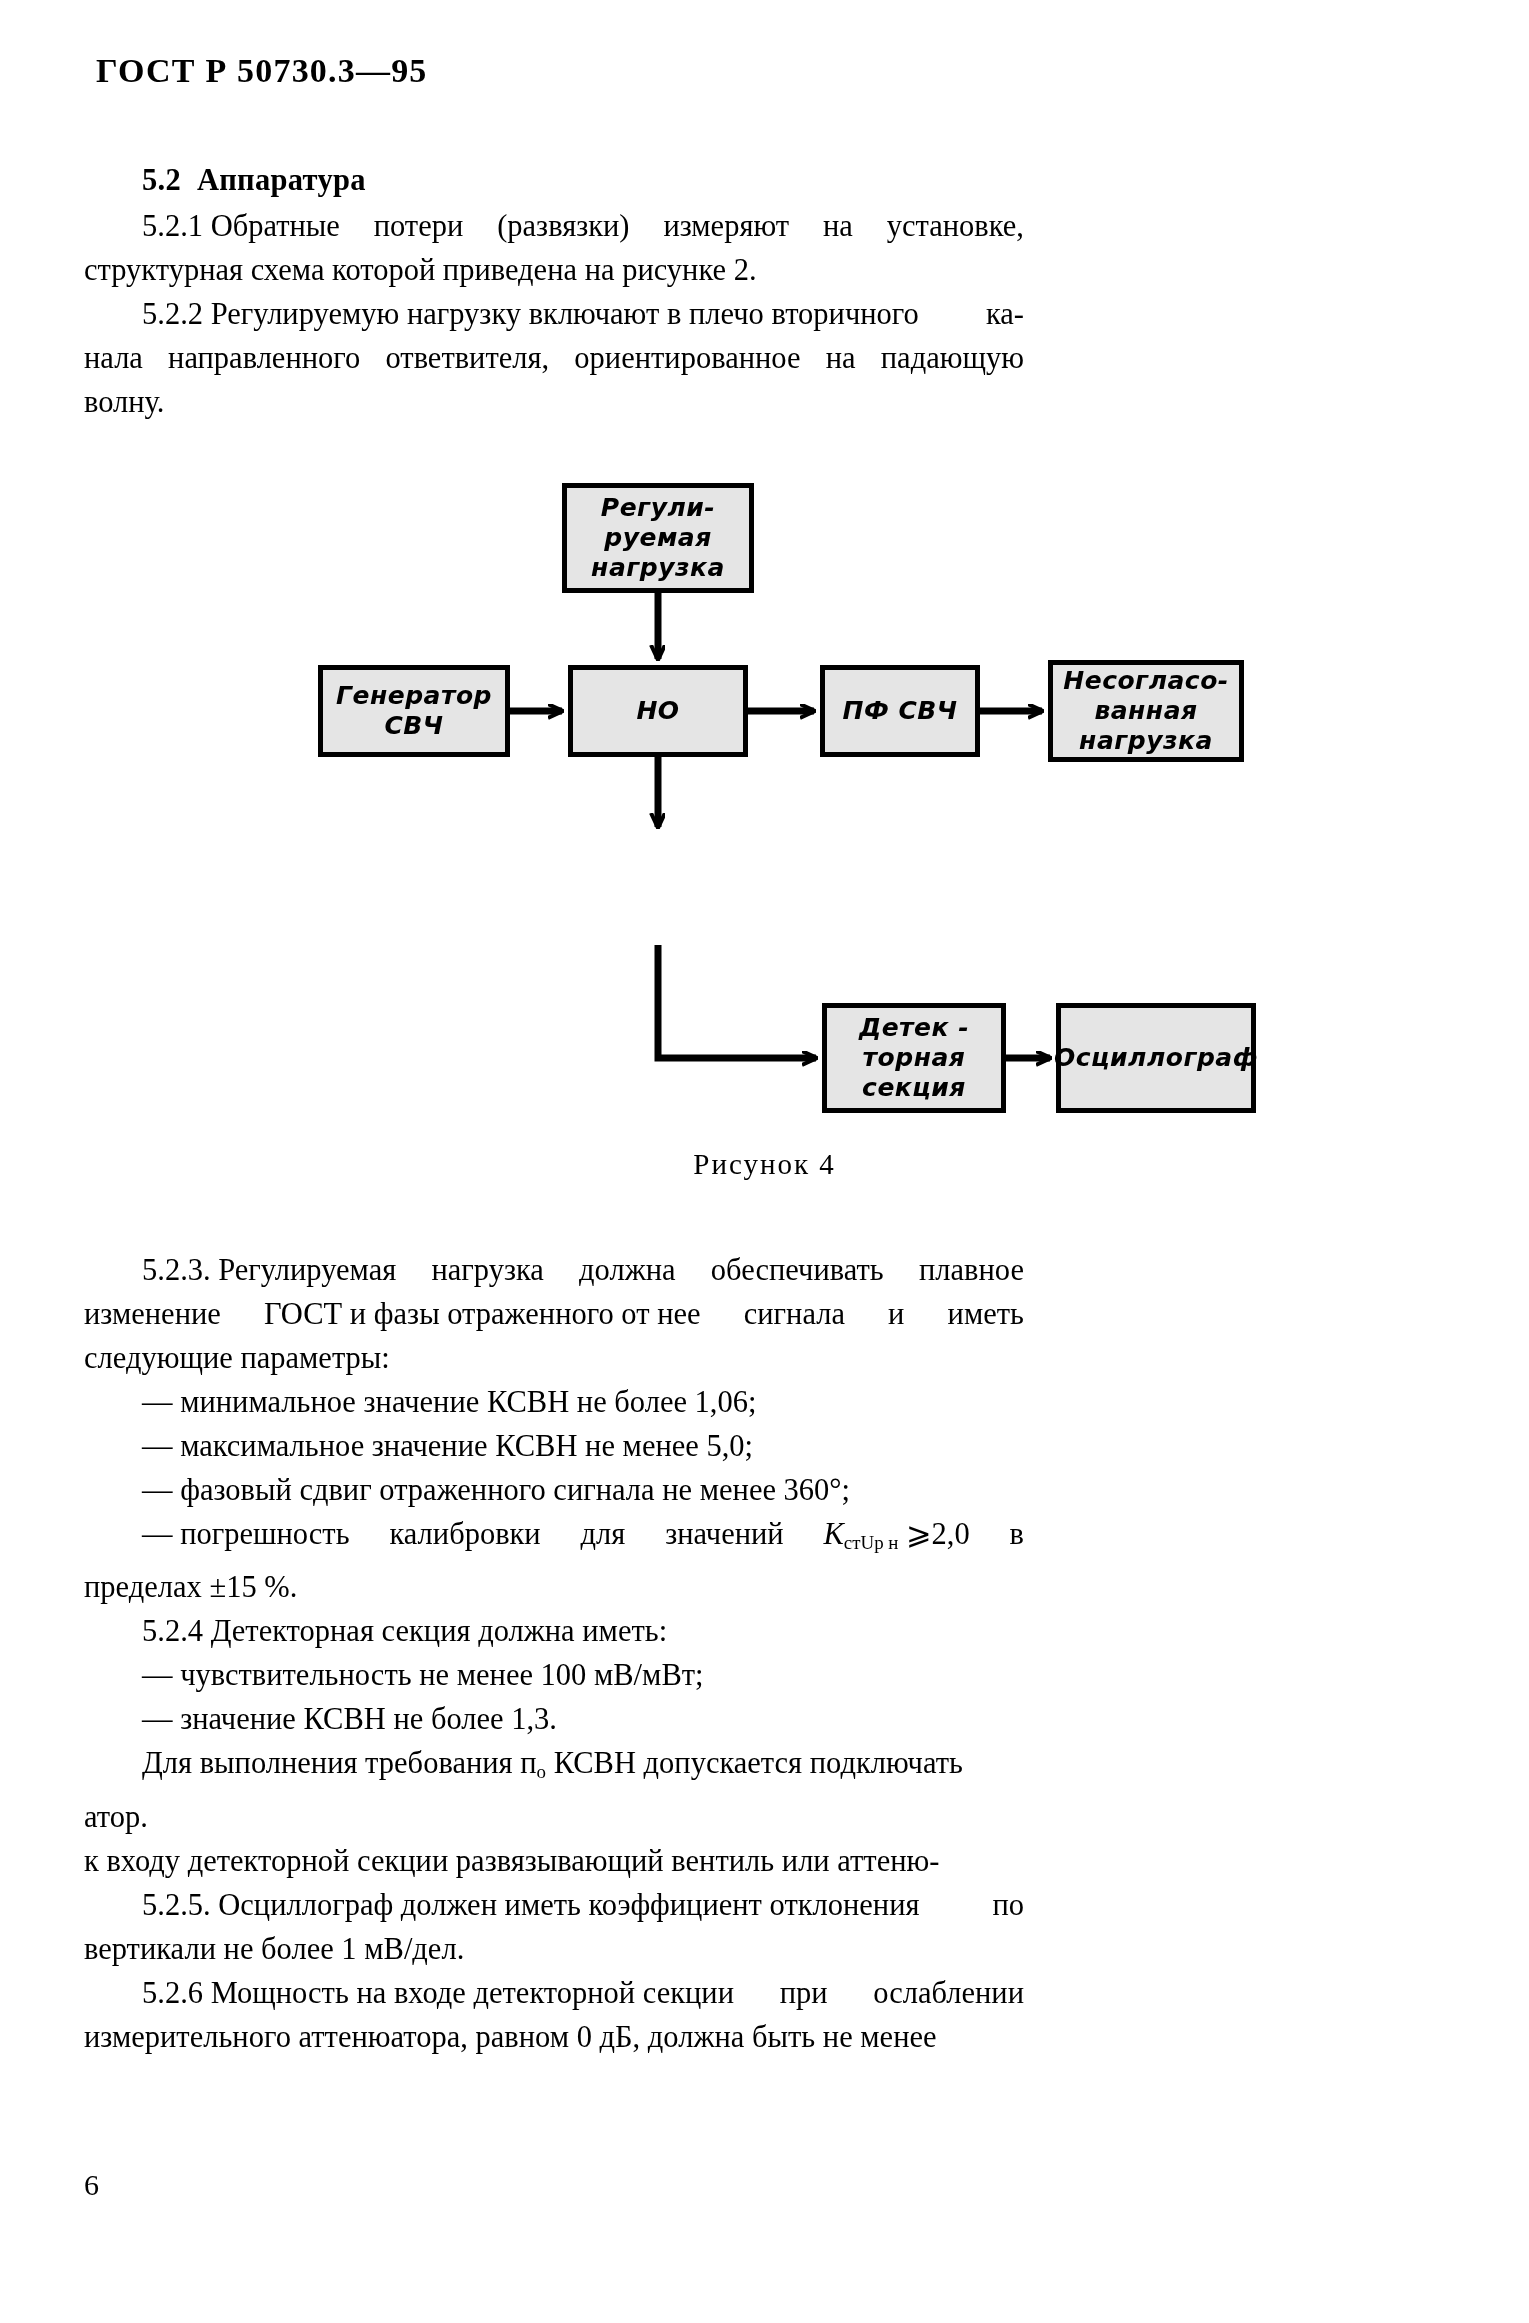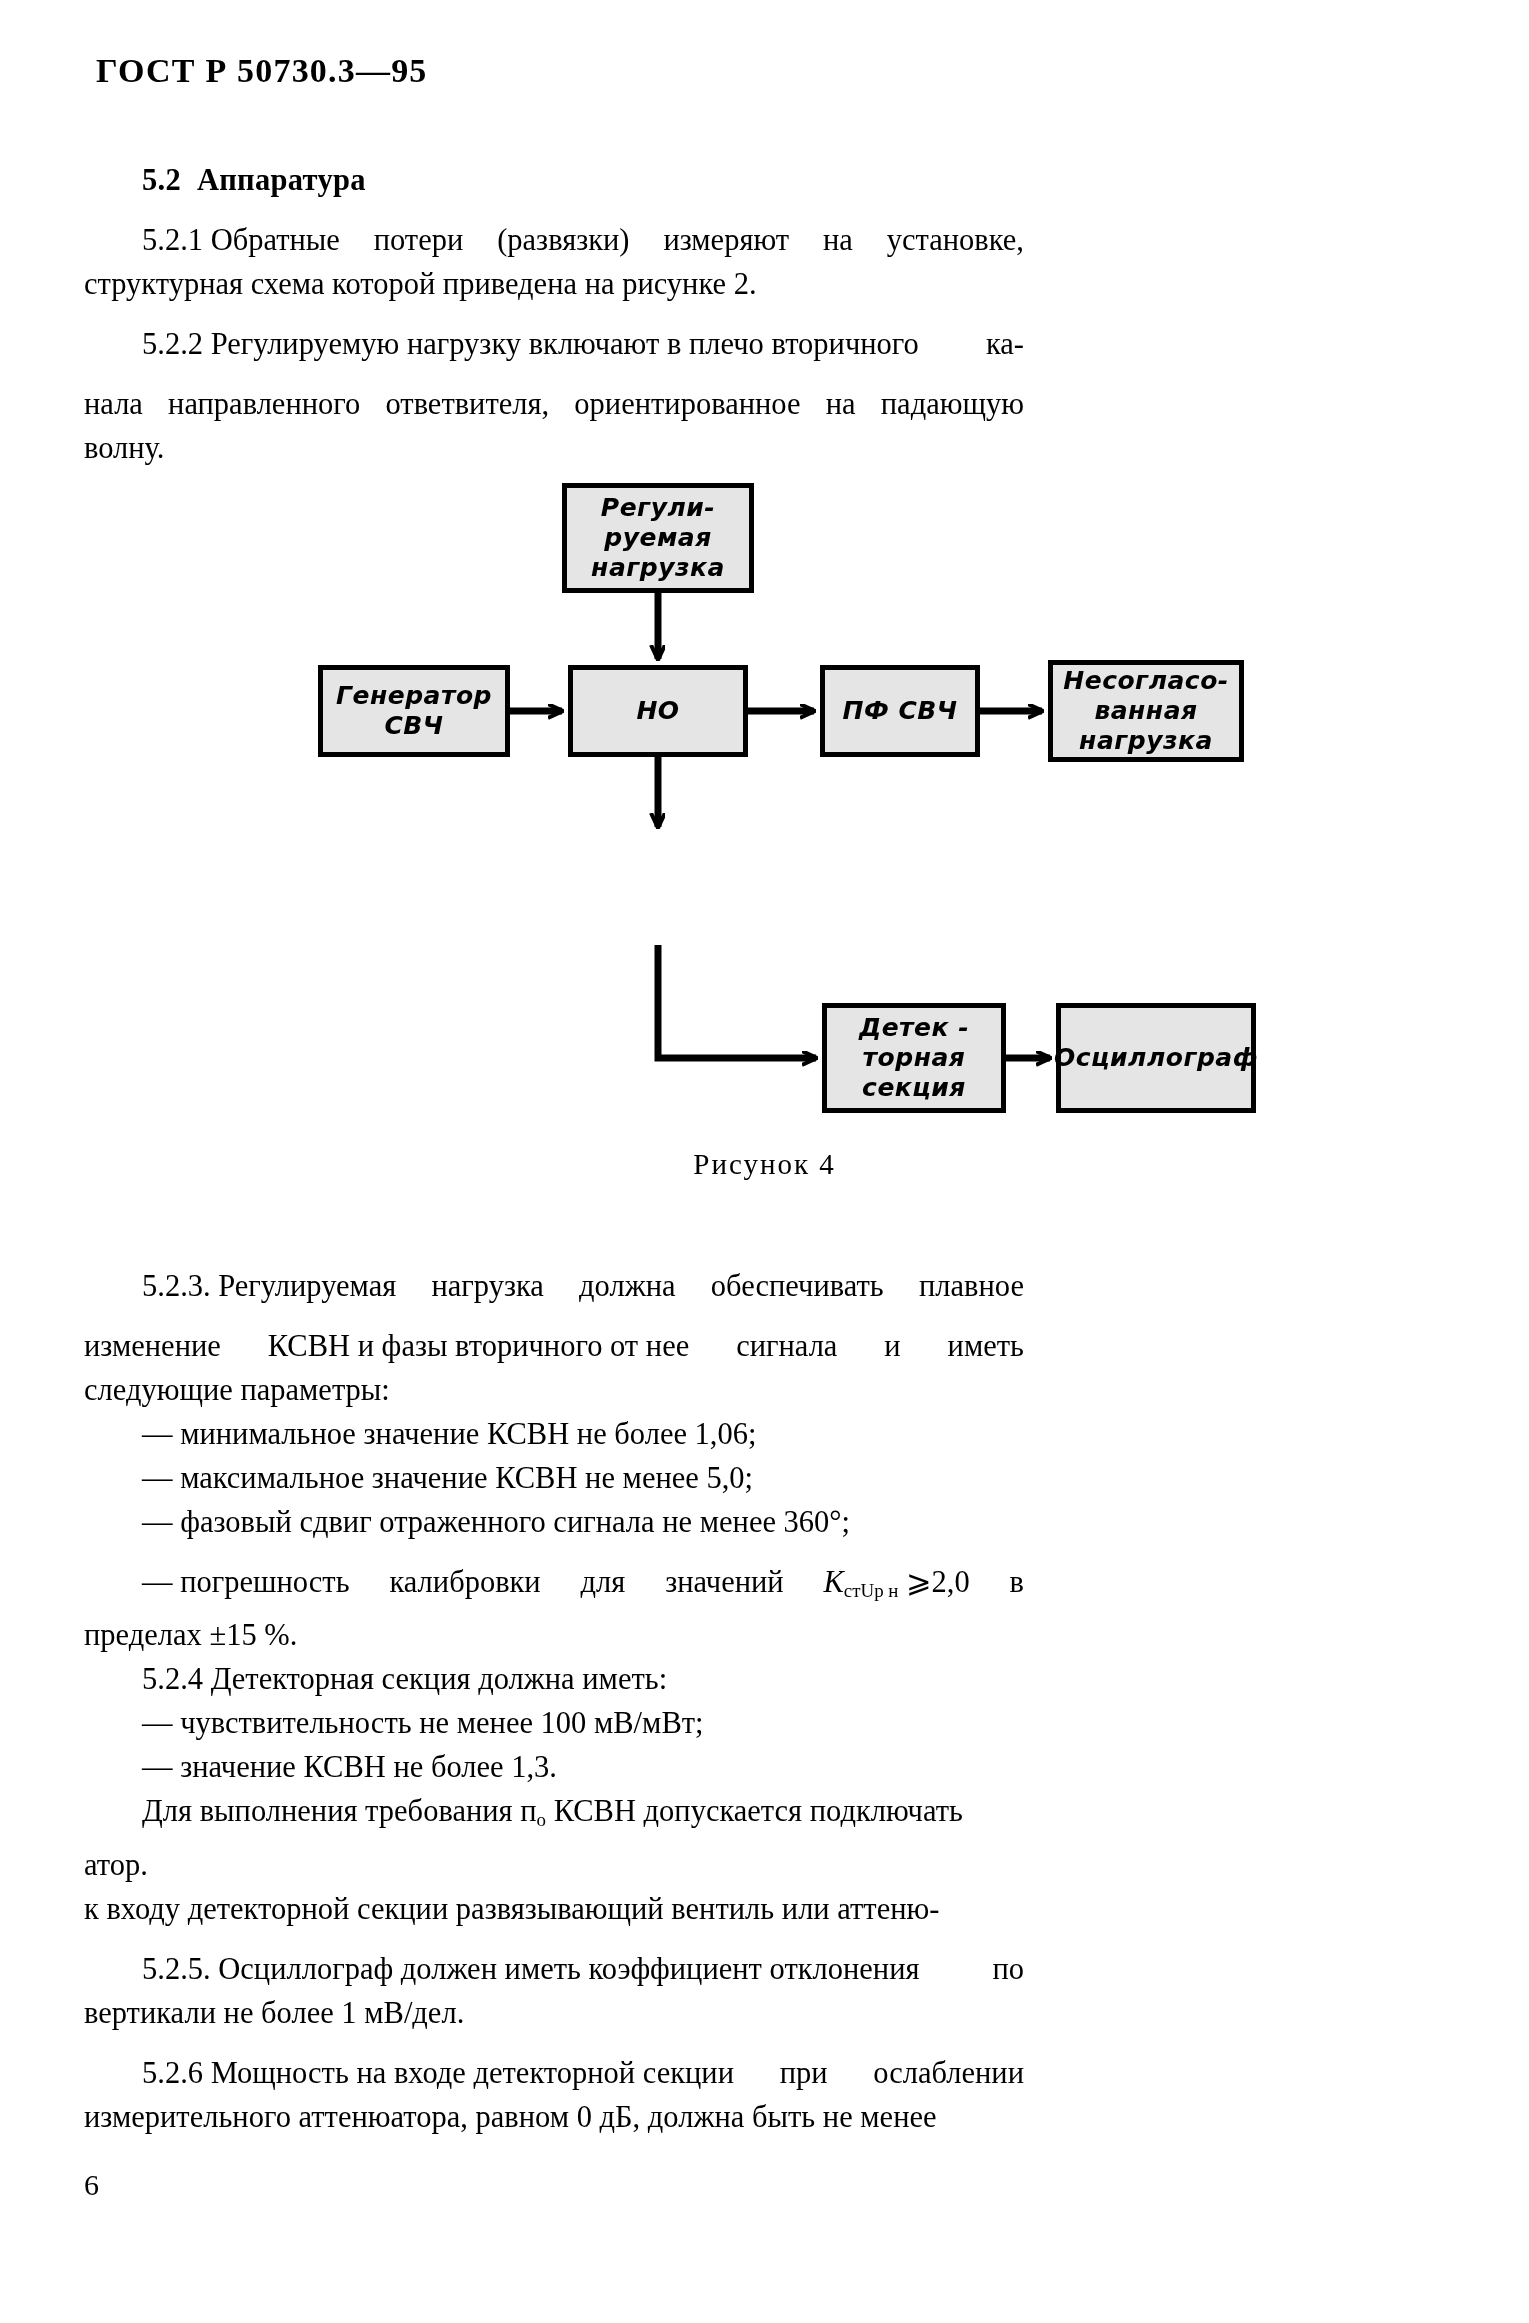--- a/index.html
+++ b/index.html
@@ -52,21 +52,20 @@
     margin: 0 0 2px 0;
     text-align: left;
     letter-spacing: 0.3px;
   }
 
   
   .jline {
     display: flex;
     justify-content: space-between;
     white-space: nowrap;
-    margin-top: 16px;
   }
   .lline {
     white-space: nowrap;
   }
   .indent { padding-left: 58px; }
 
   
   .figure {
     position: absolute;
     left: 0;
@@ -241,21 +240,21 @@
     <div>
       <div class="jline indent">
         <span>5.2.3. Регулируемая</span>
         <span>нагрузка</span>
         <span>должна</span>
         <span>обеспечивать</span>
         <span>плавное</span>
       </div>
       <div class="jline">
         <span>изменение</span>
-        <span>КСВН и фазы вторичного от нее</span>
+        <span>ГОСТ и фазы отраженного от нее</span>
         <span>сигнала</span>
         <span>и</span>
         <span>иметь</span>
       </div>
       <div class="lline">следующие параметры:</div>
     </div>
 
     <div>
       <span class="dash-item">— минимальное значение КСВН не более 1,06;</span>
       <span class="dash-item">— максимальное значение КСВН не менее 5,0;</span>

